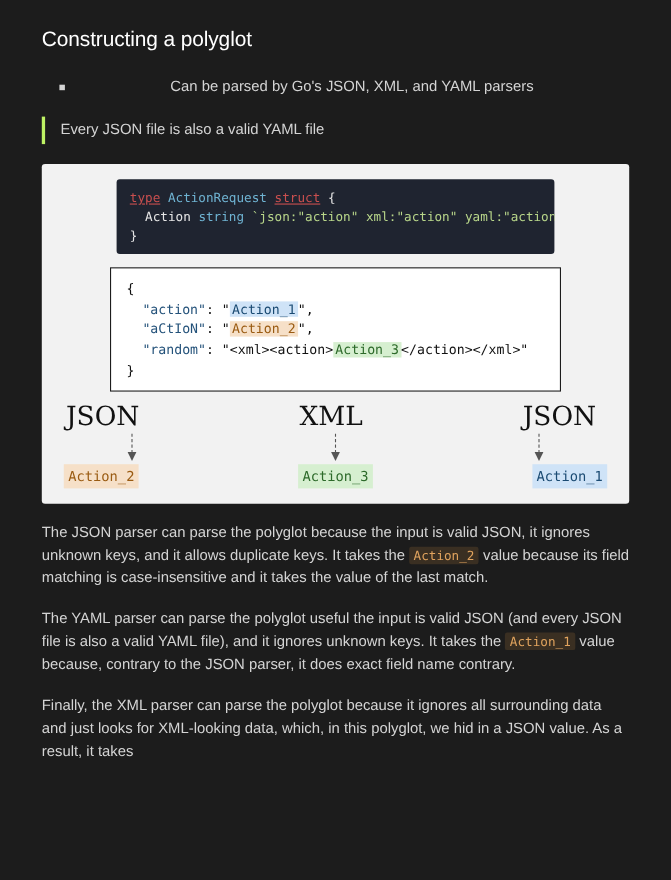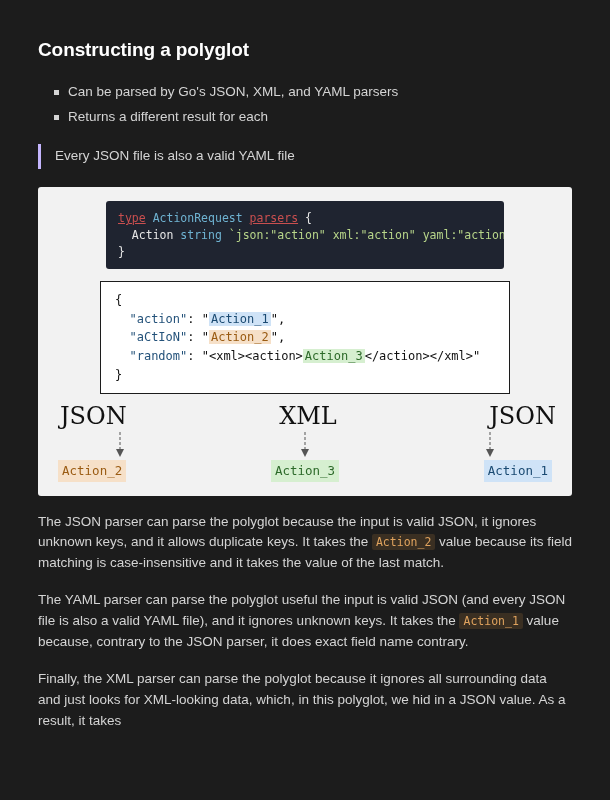--- a/index.html
+++ b/index.html
@@ -16,52 +16,53 @@
     line-height: 1.55;
     overflow: hidden;
   }
   .page {
     padding: 14px 38px 0 38px;
     box-sizing: border-box;
     width: 610px;
   }
   h2.title {
     font-size: 19px;
-    font-weight: bold;
+    font-weight: normal;
     color: #ffffff;
-    margin: 21px 0 18px 0;
+    margin: 8px 0 18px 0;
     letter-spacing: -0.1px;
   }
   p.para {
     margin: 0 0 16px 0;
     color: #d4d4d4;
   }
   ul.bullets {
     margin: 0 0 16px 0;
     padding-left: 30px;
     list-style: none;
   }
   ul.bullets li {
     position: relative;
     margin: 0 0 4px 0;
     color: #d4d4d4;
+    text-align: center;
   }
   ul.bullets li:before {
     content: "";
     position: absolute;
     left: -14px;
     top: 8px;
     width: 5px;
     height: 5px;
     background: #d4d4d4;
   }
   blockquote.note {
     margin: 0 0 18px 0;
     padding: 2px 0 2px 14px;
-    border-left: 3px solid #c4b5fd;
+    border-left: 3px solid #bef264;
     color: #d4d4d4;
   }
   .figure {
     background: #f2f2f2;
     border-radius: 3px;
     padding: 14px 16px 12px 16px;
     margin: 0 0 16px 0;
   }
   .code-block {
     background: #1f2430;
@@ -105,21 +106,21 @@
   }
   .hl-green {
     background: #d6efd0;
     color: #2d6a2a;
     padding: 0 2px;
   }
   .labels {
     display: flex;
     justify-content: space-between;
     align-items: flex-end;
-    margin: 10px 0 0 6px;
+    margin: 10px 14px 0 6px;
   }
   .labels .lbl {
     font-family: "DejaVu Serif", serif;
     font-size: 24px;
     color: #111111;
     line-height: 1;
   }
   .arrows {
     display: flex;
     justify-content: space-between;
@@ -155,30 +156,29 @@
 </head>
 <body>
 
 <div class="page">
 
   <h2 class="title">Constructing a polyglot</h2>
 
 
   <ul class="bullets">
     <li>Can be parsed by Go's JSON, XML, and YAML parsers</li>
-    <li>Returns a different result for each</li>
   </ul>
 
 
   <blockquote class="note">Every JSON file is also a valid YAML file</blockquote>
 
 
   <div class="figure">
 
-    <div class="code-block"><span class="k-kw">type</span> <span class="k-type">ActionRequest</span> <span class="k-kw">parsers</span> <span class="k-plain">{</span>
+    <div class="code-block"><span class="k-kw">type</span> <span class="k-type">ActionRequest</span> <span class="k-kw">struct</span> <span class="k-plain">{</span>
   <span class="k-plain">Action</span> <span class="k-type">string</span> <span class="k-str">`json:"action" xml:"action" yaml:"action"`</span>
 <span class="k-plain">}</span></div>
 
     <div class="json-block"><span class="j-punct">{</span>
   <span class="j-key">"action"</span><span class="j-punct">: </span><span class="j-str">"</span><span class="hl-blue">Action_1</span><span class="j-str">"</span><span class="j-punct">,</span>
   <span class="j-key">"aCtIoN"</span><span class="j-punct">: </span><span class="j-str">"</span><span class="hl-orange">Action_2</span><span class="j-str">"</span><span class="j-punct">,</span>
   <span class="j-key">"random"</span><span class="j-punct">: </span><span class="j-str">"&lt;xml&gt;&lt;action&gt;</span><span class="hl-green">Action_3</span><span class="j-str">&lt;/action&gt;&lt;/xml&gt;"</span>
 <span class="j-punct">}</span></div>
 
     <div class="labels">

